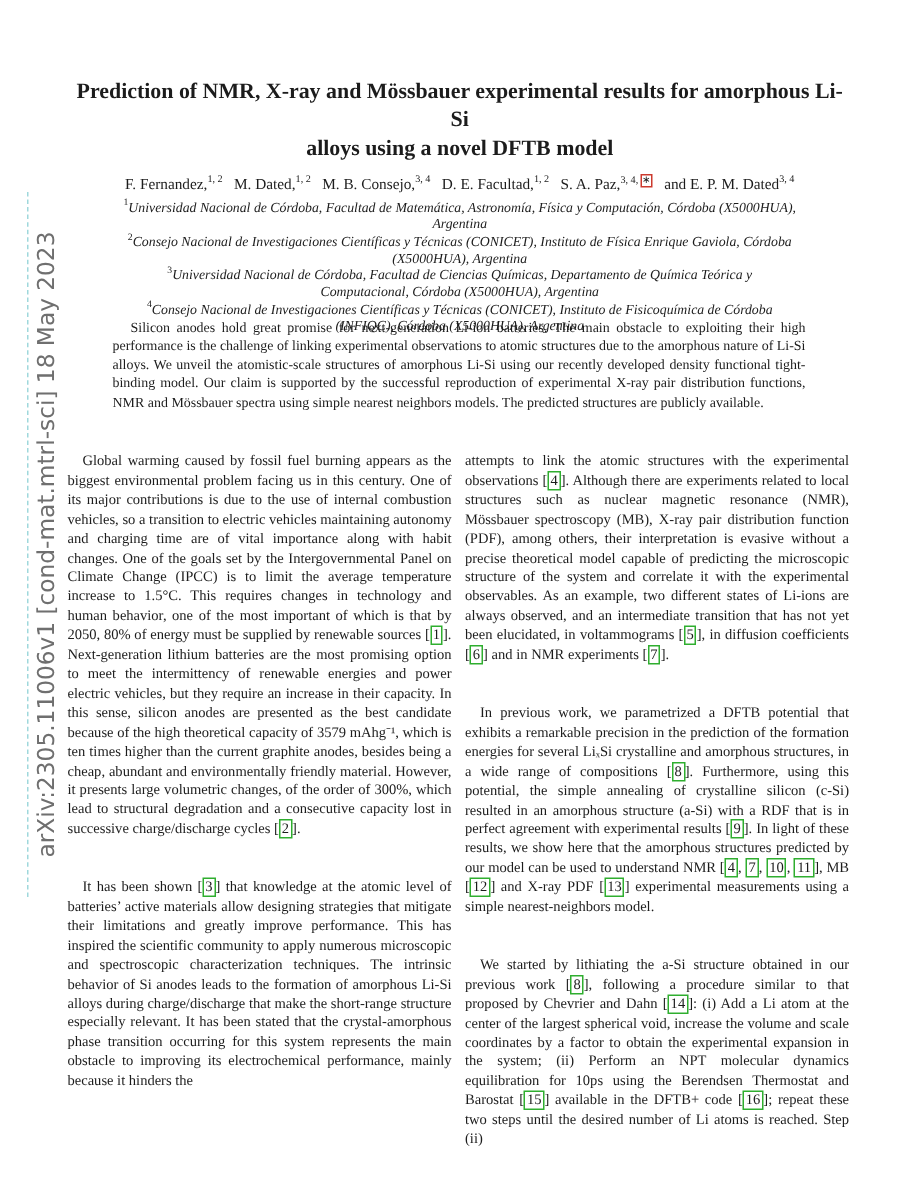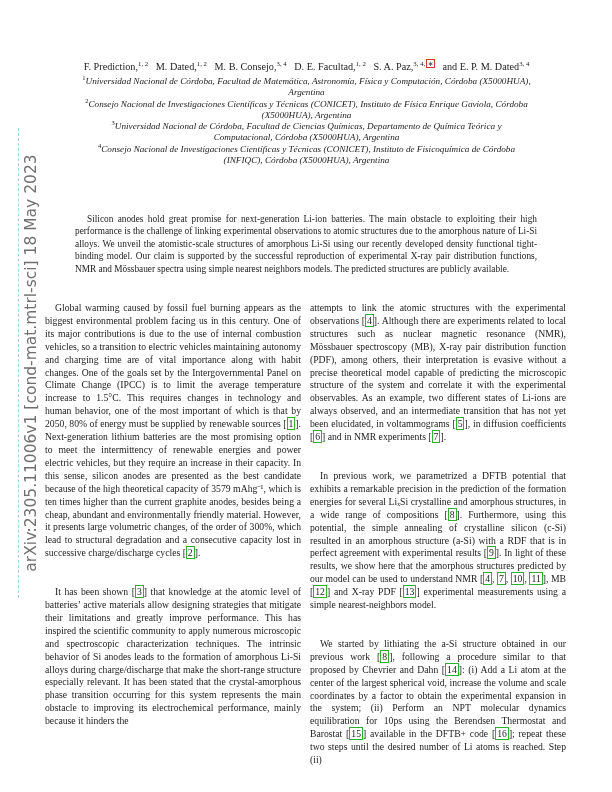--- a/index.html
+++ b/index.html
@@ -34,23 +34,25 @@
   .cite{border:1px solid #2fae2f;padding:0 1px;line-height:1;}
 </style>
 </head>
 <body>
 
 <div class="page">
 
   <div class="stamp">arXiv:2305.11006v1  [cond-mat.mtrl-sci]  18 May 2023</div>
 
   <div class="header">
+    <div class="title">Prediction of NMR, X-ray and Mössbauer experimental results for amorphous Li-Si
+alloys using a novel DFTB model</div>
 
     <div class="authors">
-      <span class="author"><span>F. Prediction,</span><sup>1, 2</sup></span>
+      <span class="author"><span>F. Fernandez,</span><sup>1, 2</sup></span>
       <span class="author"><span>M. Dated,</span><sup>1, 2</sup></span>
       <span class="author"><span>M. B. Consejo,</span><sup>3, 4</sup></span>
       <span class="author"><span>D. E. Facultad,</span><sup>1, 2</sup></span>
       <span class="author"><span>S. A. Paz,</span><sup><span>3, 4,</span><span class="star">∗</span></sup></span>
       <span class="author"><span>and E. P. M. Dated</span><sup>3, 4</sup></span>
     </div>
 
     <div class="affils">
       <div class="affil"><sup>1</sup><span>Universidad Nacional de Córdoba, Facultad de Matemática, Astronomía, Física y Computación, Córdoba (X5000HUA), Argentina</span></div>
       <div class="affil"><sup>2</sup><span>Consejo Nacional de Investigaciones Científicas y Técnicas (CONICET), Instituto de Física Enrique Gaviola, Córdoba (X5000HUA), Argentina</span></div>

